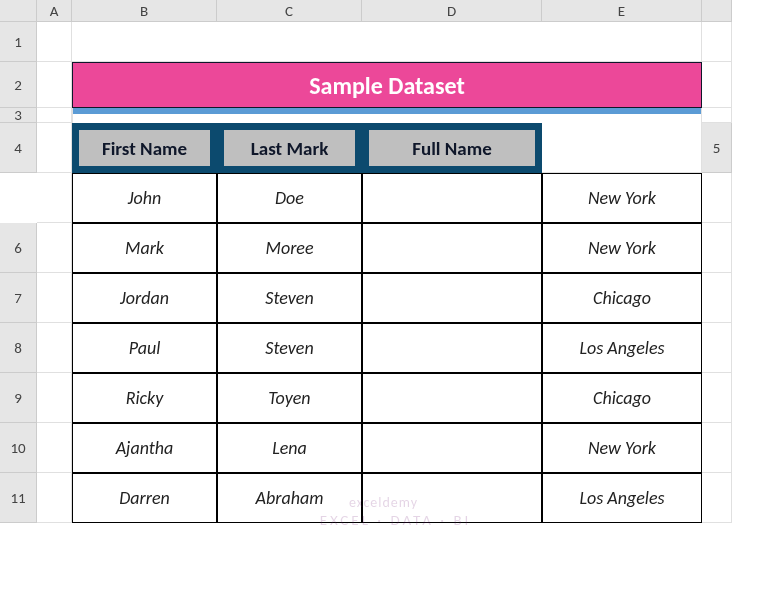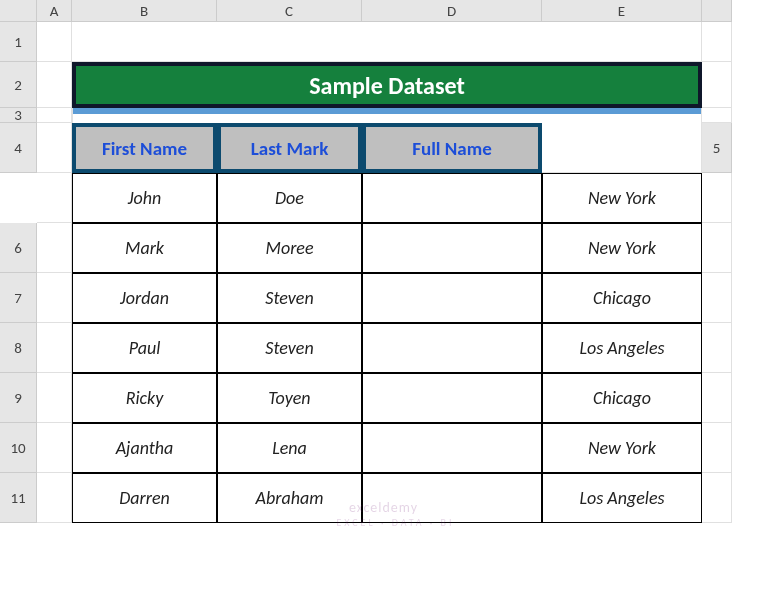--- a/index.html
+++ b/index.html
@@ -6,28 +6,28 @@
     body { font-family: Calibri, 'Segoe UI', Arial, sans-serif; background: #fff; width: 767px; height: 589px; position: relative; overflow: hidden; }
     
     .spreadsheet { display: grid; grid-template-columns: 37px 35px 145px 145px 180px 160px 30px; grid-template-rows: 22px 40px 46px 15px 50px 50px 50px 50px 50px 50px 50px 50px; }
     
     .corner { background: #e6e6e6; border-right: 1px solid #ccc; border-bottom: 1px solid #ccc; }
     .col-header { background: #e6e6e6; border-right: 1px solid #ccc; border-bottom: 1px solid #ccc; display: flex; align-items: center; justify-content: center; font-size: 15px; color: #444; }
     .row-header { background: #e6e6e6; border-right: 1px solid #ccc; border-bottom: 1px solid #ccc; display: flex; align-items: center; justify-content: center; font-size: 15px; color: #444; }
     
     .cell { border-right: 1px solid #e0e0e0; border-bottom: 1px solid #e0e0e0; display: flex; align-items: center; justify-content: center; font-size: 18px; }
     
-    .title-row { grid-column: 3 / 7; background: #15803d; color: #fff; font-size: 24px; font-weight: bold; display: flex; align-items: center; justify-content: center; border: 4px solid #0f172a; }
+    .title-row { grid-column: 3 / 7; background: #ec4899; color: #fff; font-size: 24px; font-weight: bold; display: flex; align-items: center; justify-content: center; border: 1px solid #0f172a; }
     .title-underline { grid-column: 3 / 7; grid-row: 4; background: linear-gradient(to bottom, #5b9bd5 0%, #5b9bd5 40%, #fff 40%); border-left: 1px solid #e0e0e0; border-right: 1px solid #e0e0e0; }
     
-    .table-header { background: #bfbfbf; color: #1d4ed8; font-weight: bold; font-size: 19px; border: 4px solid #0c4a6e; display: flex; align-items: center; justify-content: center; }
+    .table-header { background: #bfbfbf; color: #0f172a; font-weight: bold; font-size: 19px; border: 7px solid #0c4a6e; display: flex; align-items: center; justify-content: center; }
     .table-cell { border: 1px solid #000; display: flex; align-items: center; justify-content: center; font-size: 18px; color: #222; background: #fff; font-style: italic; }
     
     .watermark { position: absolute; bottom: 60px; left: 50%; transform: translateX(-50%); opacity: 0.18; font-size: 14px; color: #701a75; text-align: center; letter-spacing: 1px; }
-    .watermark .sub { font-size: 10px; letter-spacing: 3px; margin-left: 24px; }
+    .watermark .sub { font-size: 15px; letter-spacing: 3px; margin-left: 24px; }
     
     .row3 { grid-row: 4; }
     .blank-a { grid-column: 2; }
   </style>
 </head>
 <body>
 
 <div class="spreadsheet">
   <div class="corner"></div>
   <div class="col-header">A</div>

